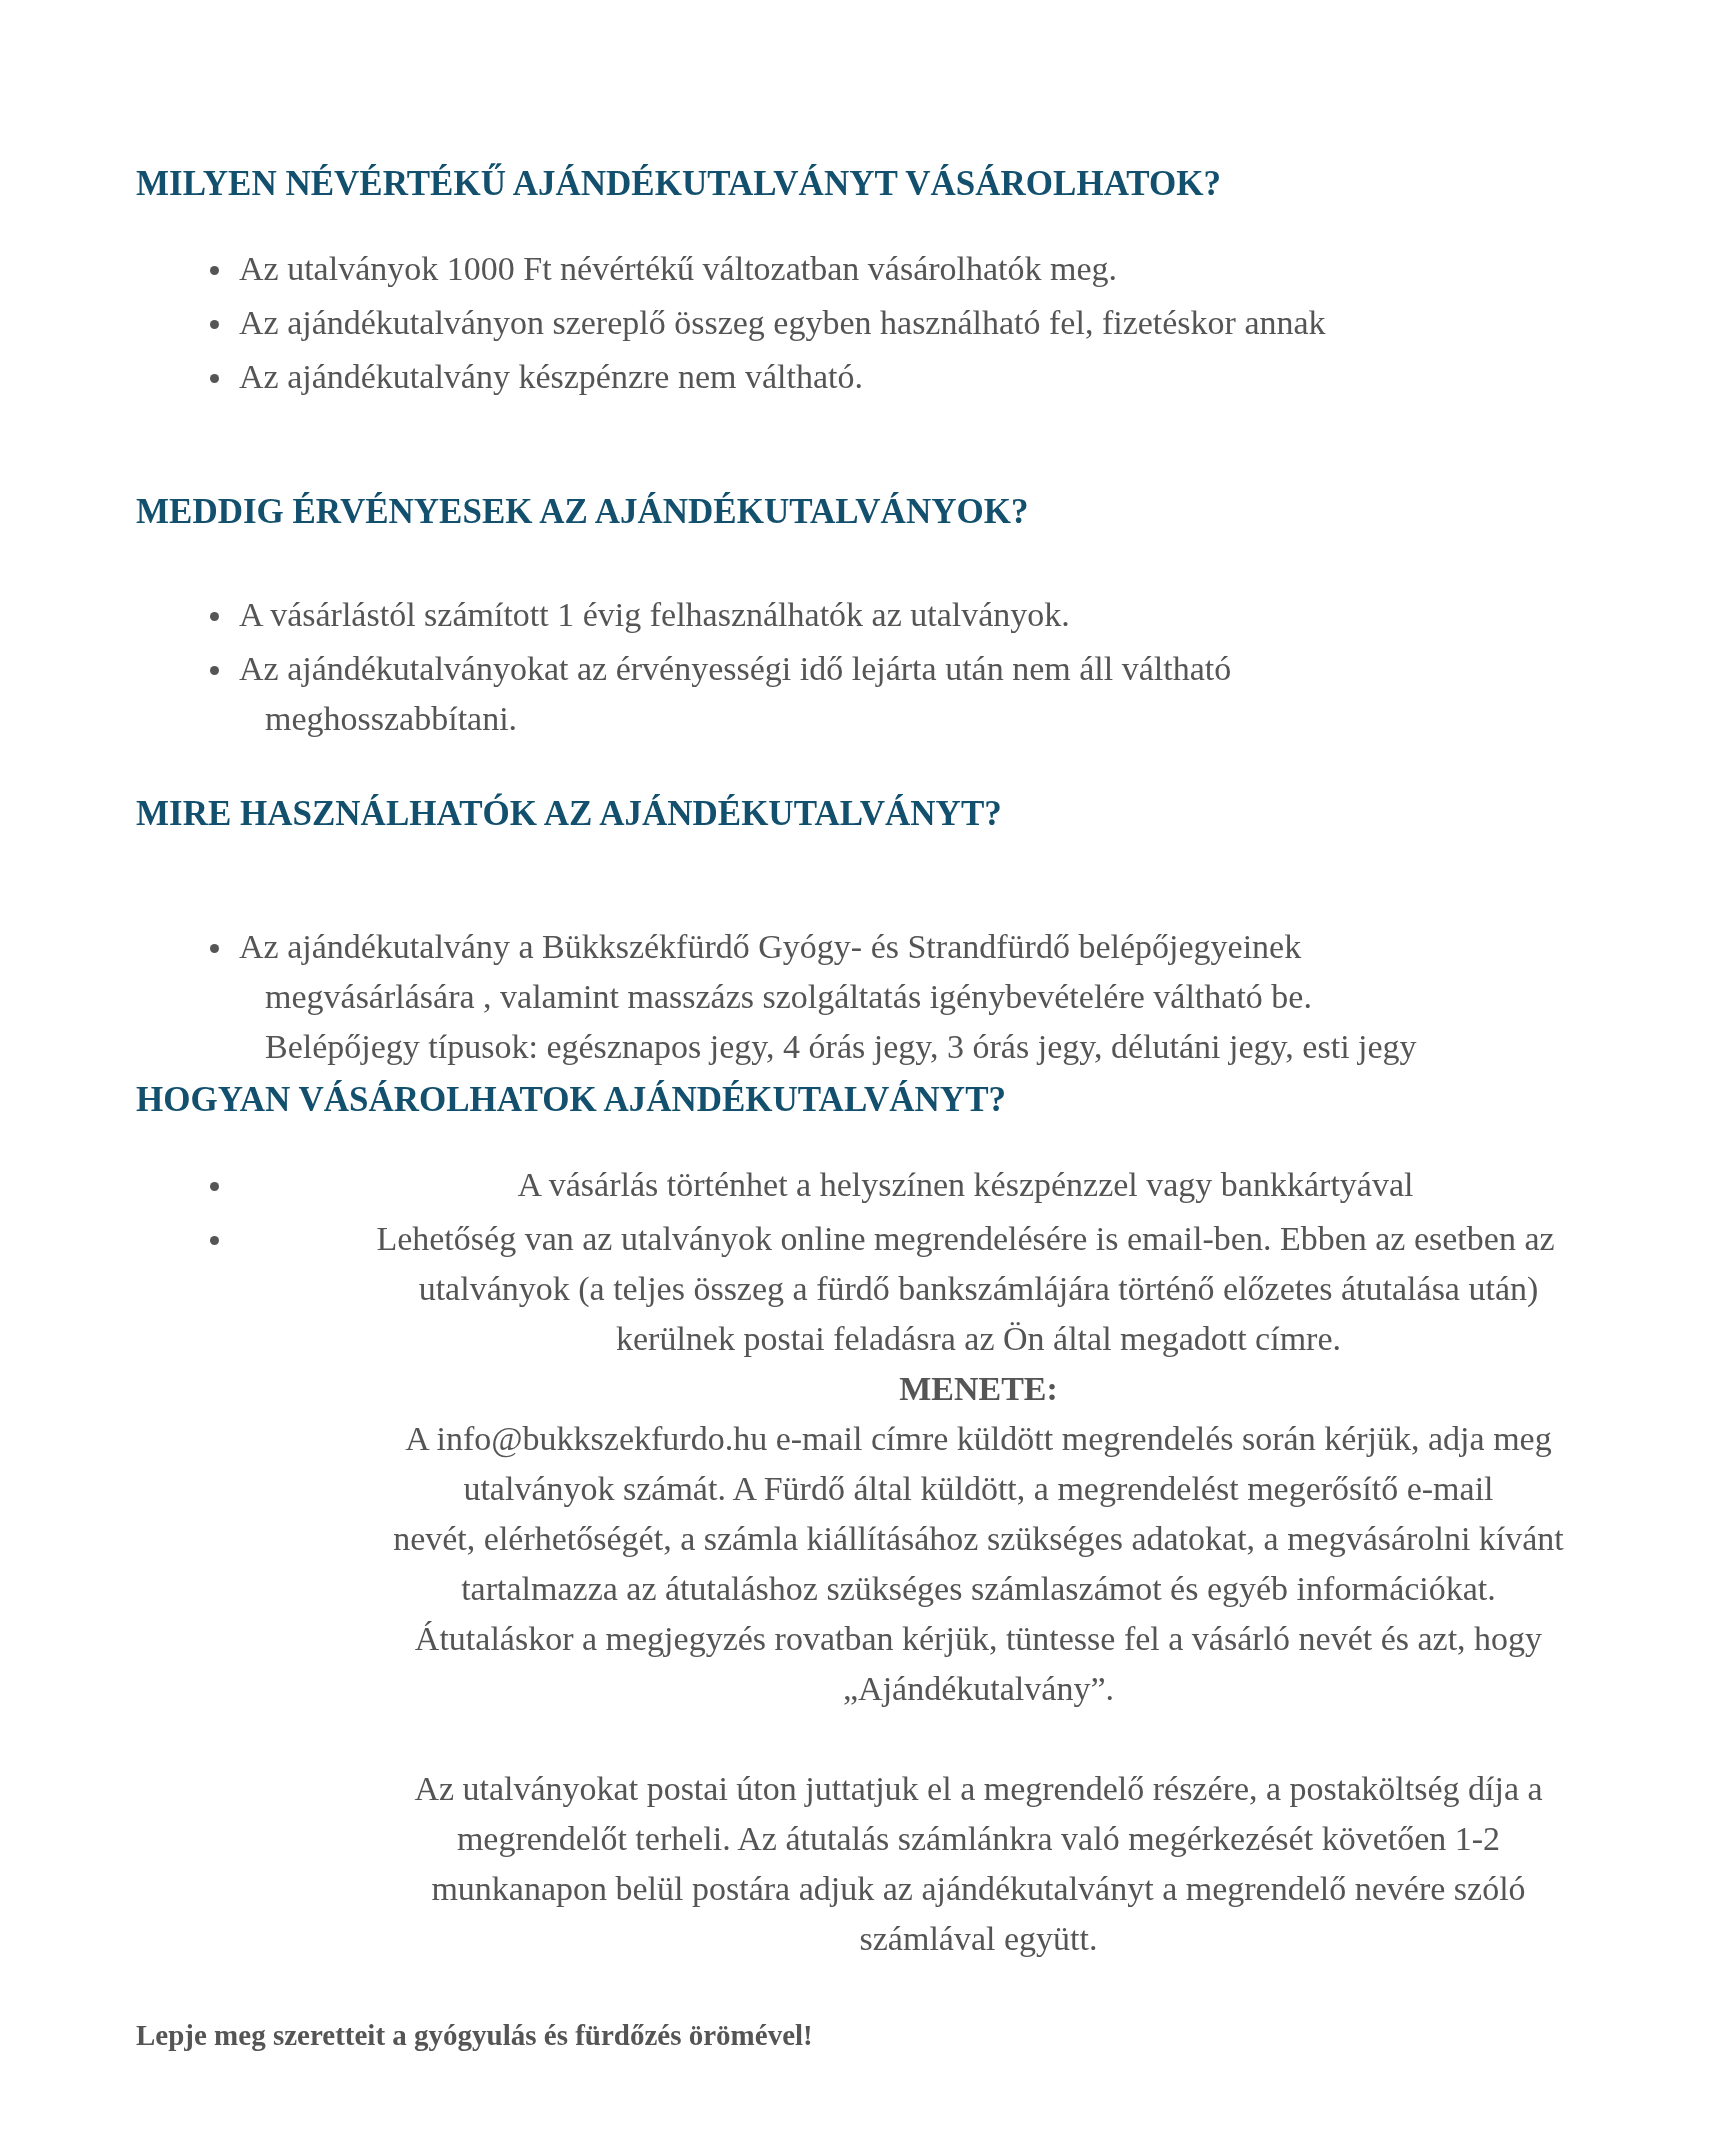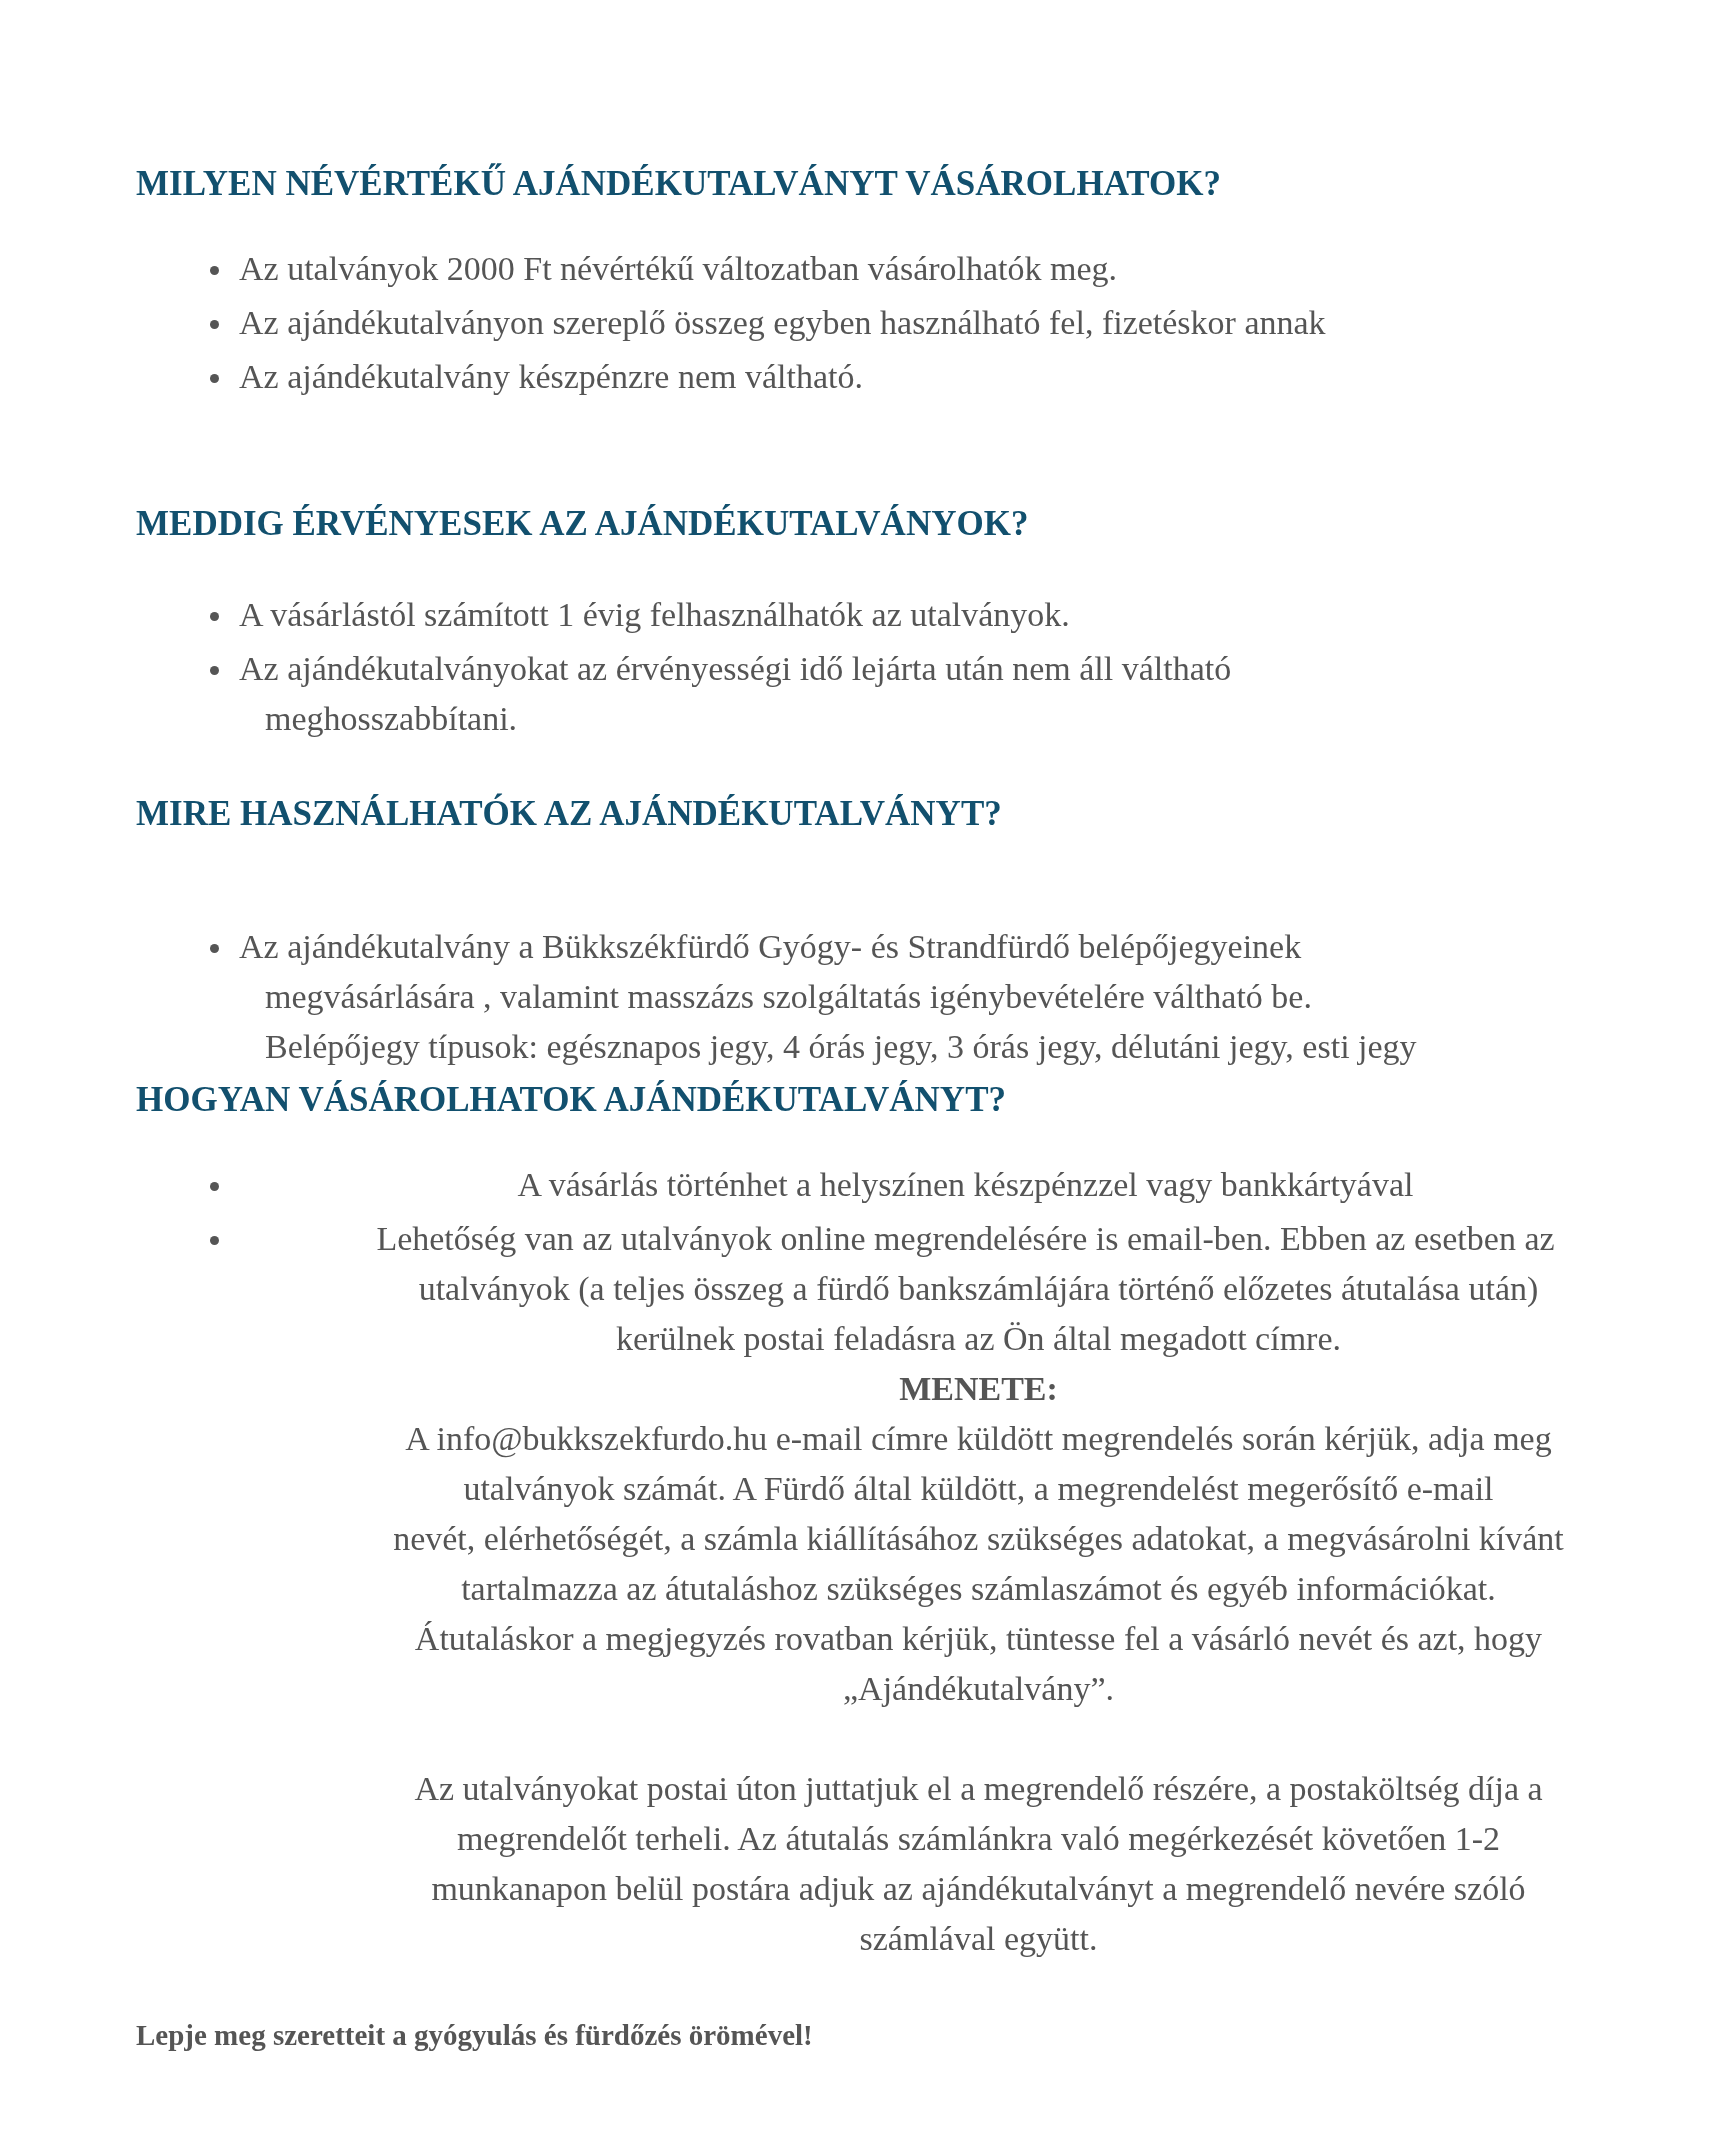--- a/index.html
+++ b/index.html
@@ -84,33 +84,33 @@
   </style>
 </head>
 <body style="background: rgb(255, 255, 255);">
 
 <div class="page">
 
   <h2 class="heading" style="top:163px;">MILYEN NÉVÉRTÉKŰ AJÁNDÉKUTALVÁNYT VÁSÁROLHATOK?</h2>
   <ul class="list" style="top:244px;">
     <li class="item">
       <span class="bullet"></span>
-      <span class="line">Az utalványok 2000 Ft névértékű változatban vásárolhatók meg.</span>
+      <span class="line">Az utalványok 1000 Ft névértékű változatban vásárolhatók meg.</span>
     </li>
     <li class="item">
       <span class="bullet"></span>
       <span class="line">Az ajándékutalványon szereplő összeg egyben használható fel, fizetéskor annak</span>
     </li>
     <li class="item">
       <span class="bullet"></span>
       <span class="line">Az ajándékutalvány készpénzre nem váltható.</span>
     </li>
   </ul>
 
-  <h2 class="heading" style="top:503px;">MEDDIG ÉRVÉNYESEK AZ AJÁNDÉKUTALVÁNYOK?</h2>
+  <h2 class="heading" style="top:491px;">MEDDIG ÉRVÉNYESEK AZ AJÁNDÉKUTALVÁNYOK?</h2>
   <ul class="list" style="top:590px;">
     <li class="item">
       <span class="bullet"></span>
       <span class="line">A vásárlástól számított 1 évig felhasználhatók az utalványok.</span>
     </li>
     <li class="item">
       <span class="bullet"></span>
       <span class="line">Az ajándékutalványokat az érvényességi idő lejárta után nem áll váltható</span>
       <span class="line cont">meghosszabbítani.</span>
     </li>

